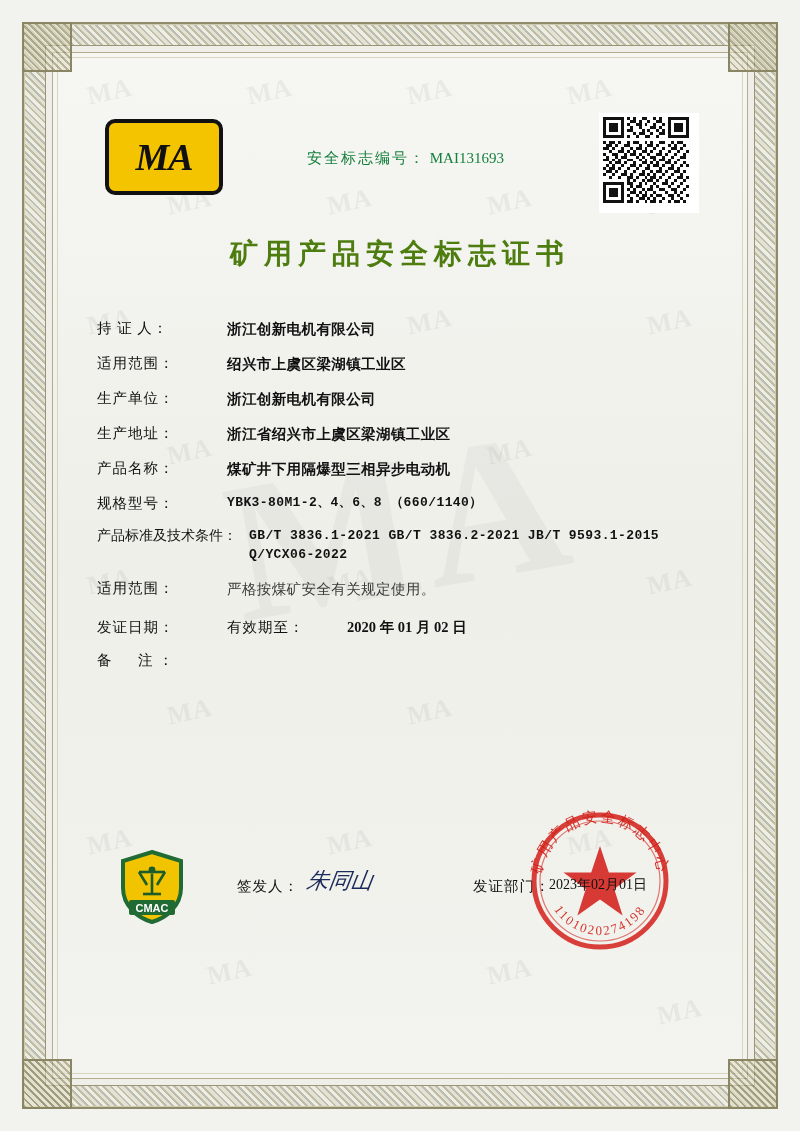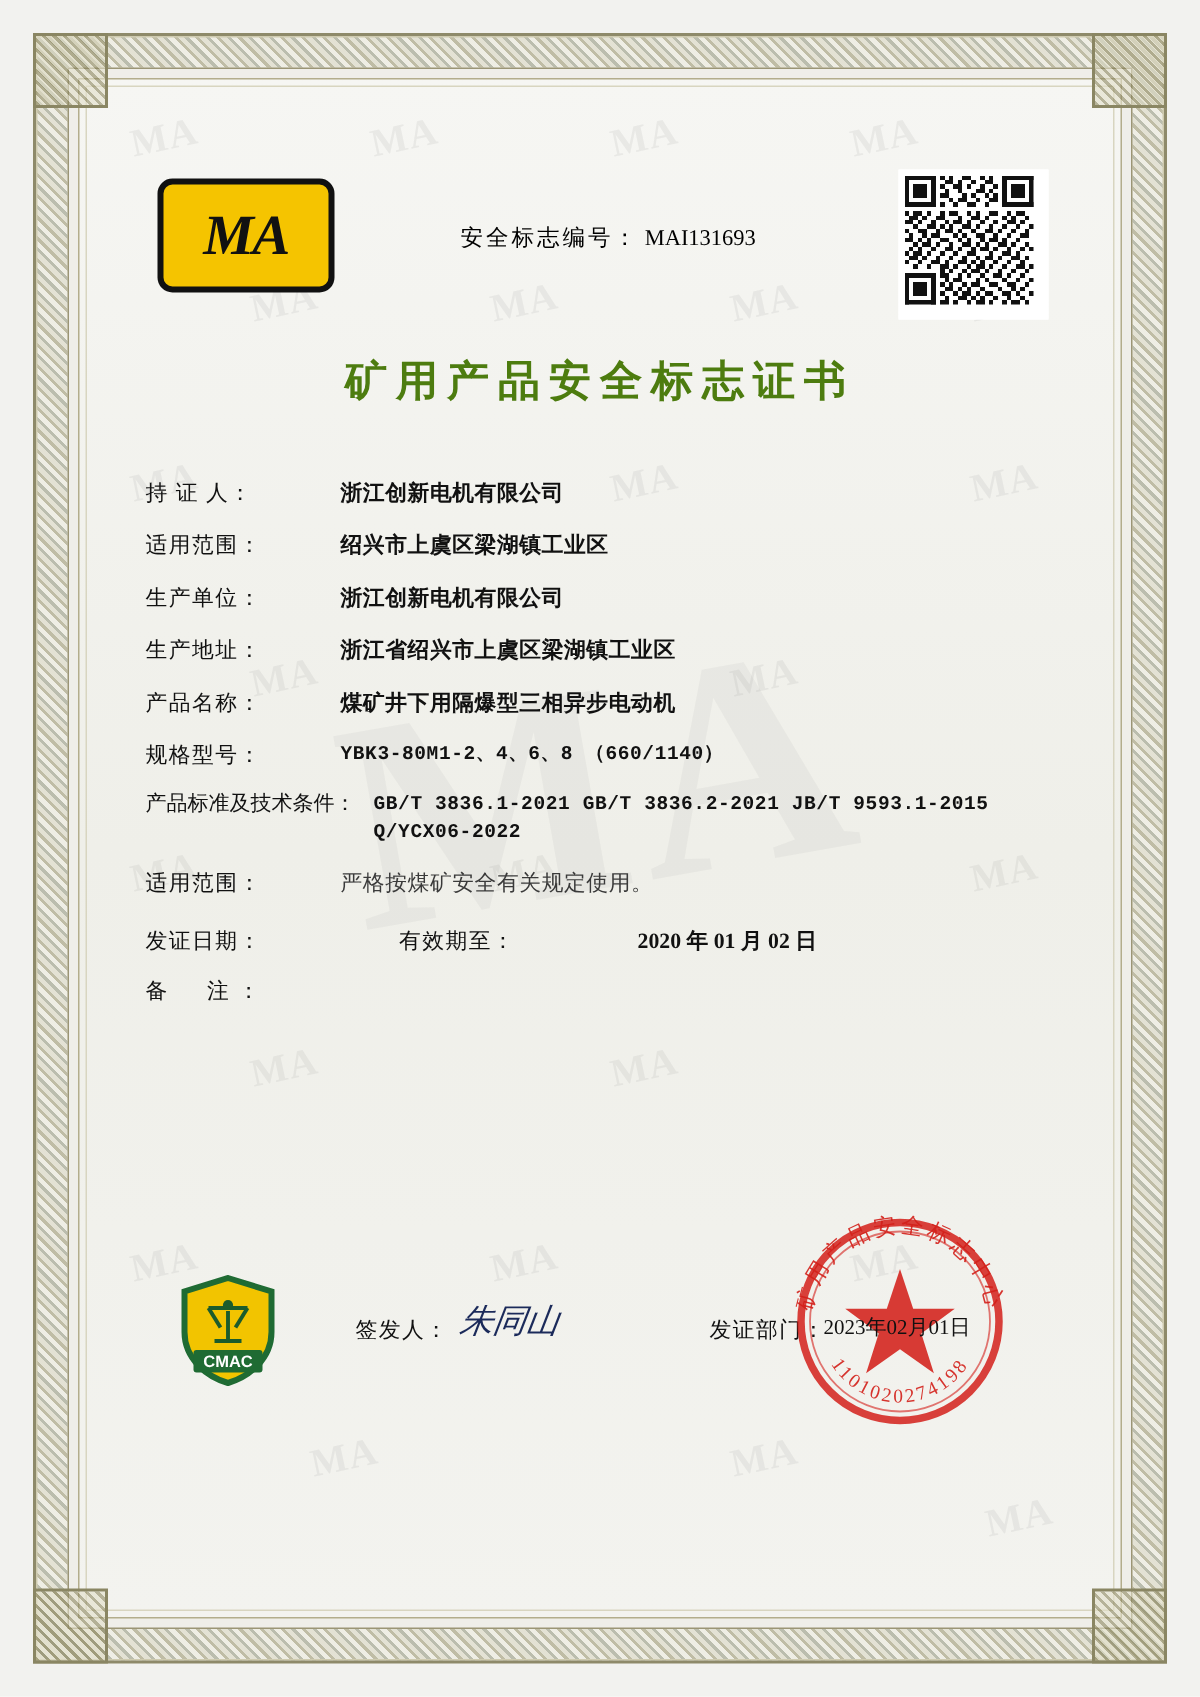--- a/index.html
+++ b/index.html
@@ -91,21 +91,21 @@
     background:#f5c400;
     display:flex;align-items:center;justify-content:center;
   }
   .ma-logo span{
     font-family:"Liberation Serif", serif;
     font-weight:bold;font-size:38px;color:#111;letter-spacing:-1px;
     font-style:italic;
   }
   .cert-no{
     position:absolute;left:250px;top:92px;
-    font-size:15px;color:#000000;
+    font-size:15px;color:#15803d;
     font-family:"Liberation Serif", serif;
   }
   .cert-no .lab{letter-spacing:2px;}
   .qr{
     position:absolute;right:44px;top:56px;
     width:92px;height:92px;
     background:#fff;padding:3px;
     border:1px solid #fff;
   }
   .title{
@@ -146,21 +146,21 @@
   .row .value.mono{
     font-family:"Liberation Mono", monospace;
     font-weight:bold;
     font-size:13px;
   }
   .row .value.light{font-weight:normal;color:#3a3a3a;}
 
   .date-row{
     display:flex;align-items:center;
     margin-top:18px;margin-bottom:14px;
-    font-size:14.5px;font-family:"Liberation Serif", serif;color:#111;gap:39px;
+    font-size:14.5px;font-family:"Liberation Serif", serif;color:#111;
   }
   .date-row .label{width:130px;flex:0 0 130px;letter-spacing:1px;}
   .date-row .val{font-weight:bold;width:200px;}
   .date-row .label2{width:120px;flex:0 0 120px;letter-spacing:1px;}
   .date-row .val2{font-weight:bold;}
 
   .remark-row{
     display:flex;font-size:14.5px;font-family:"Liberation Serif", serif;color:#111;
     margin-top:10px;
   }

